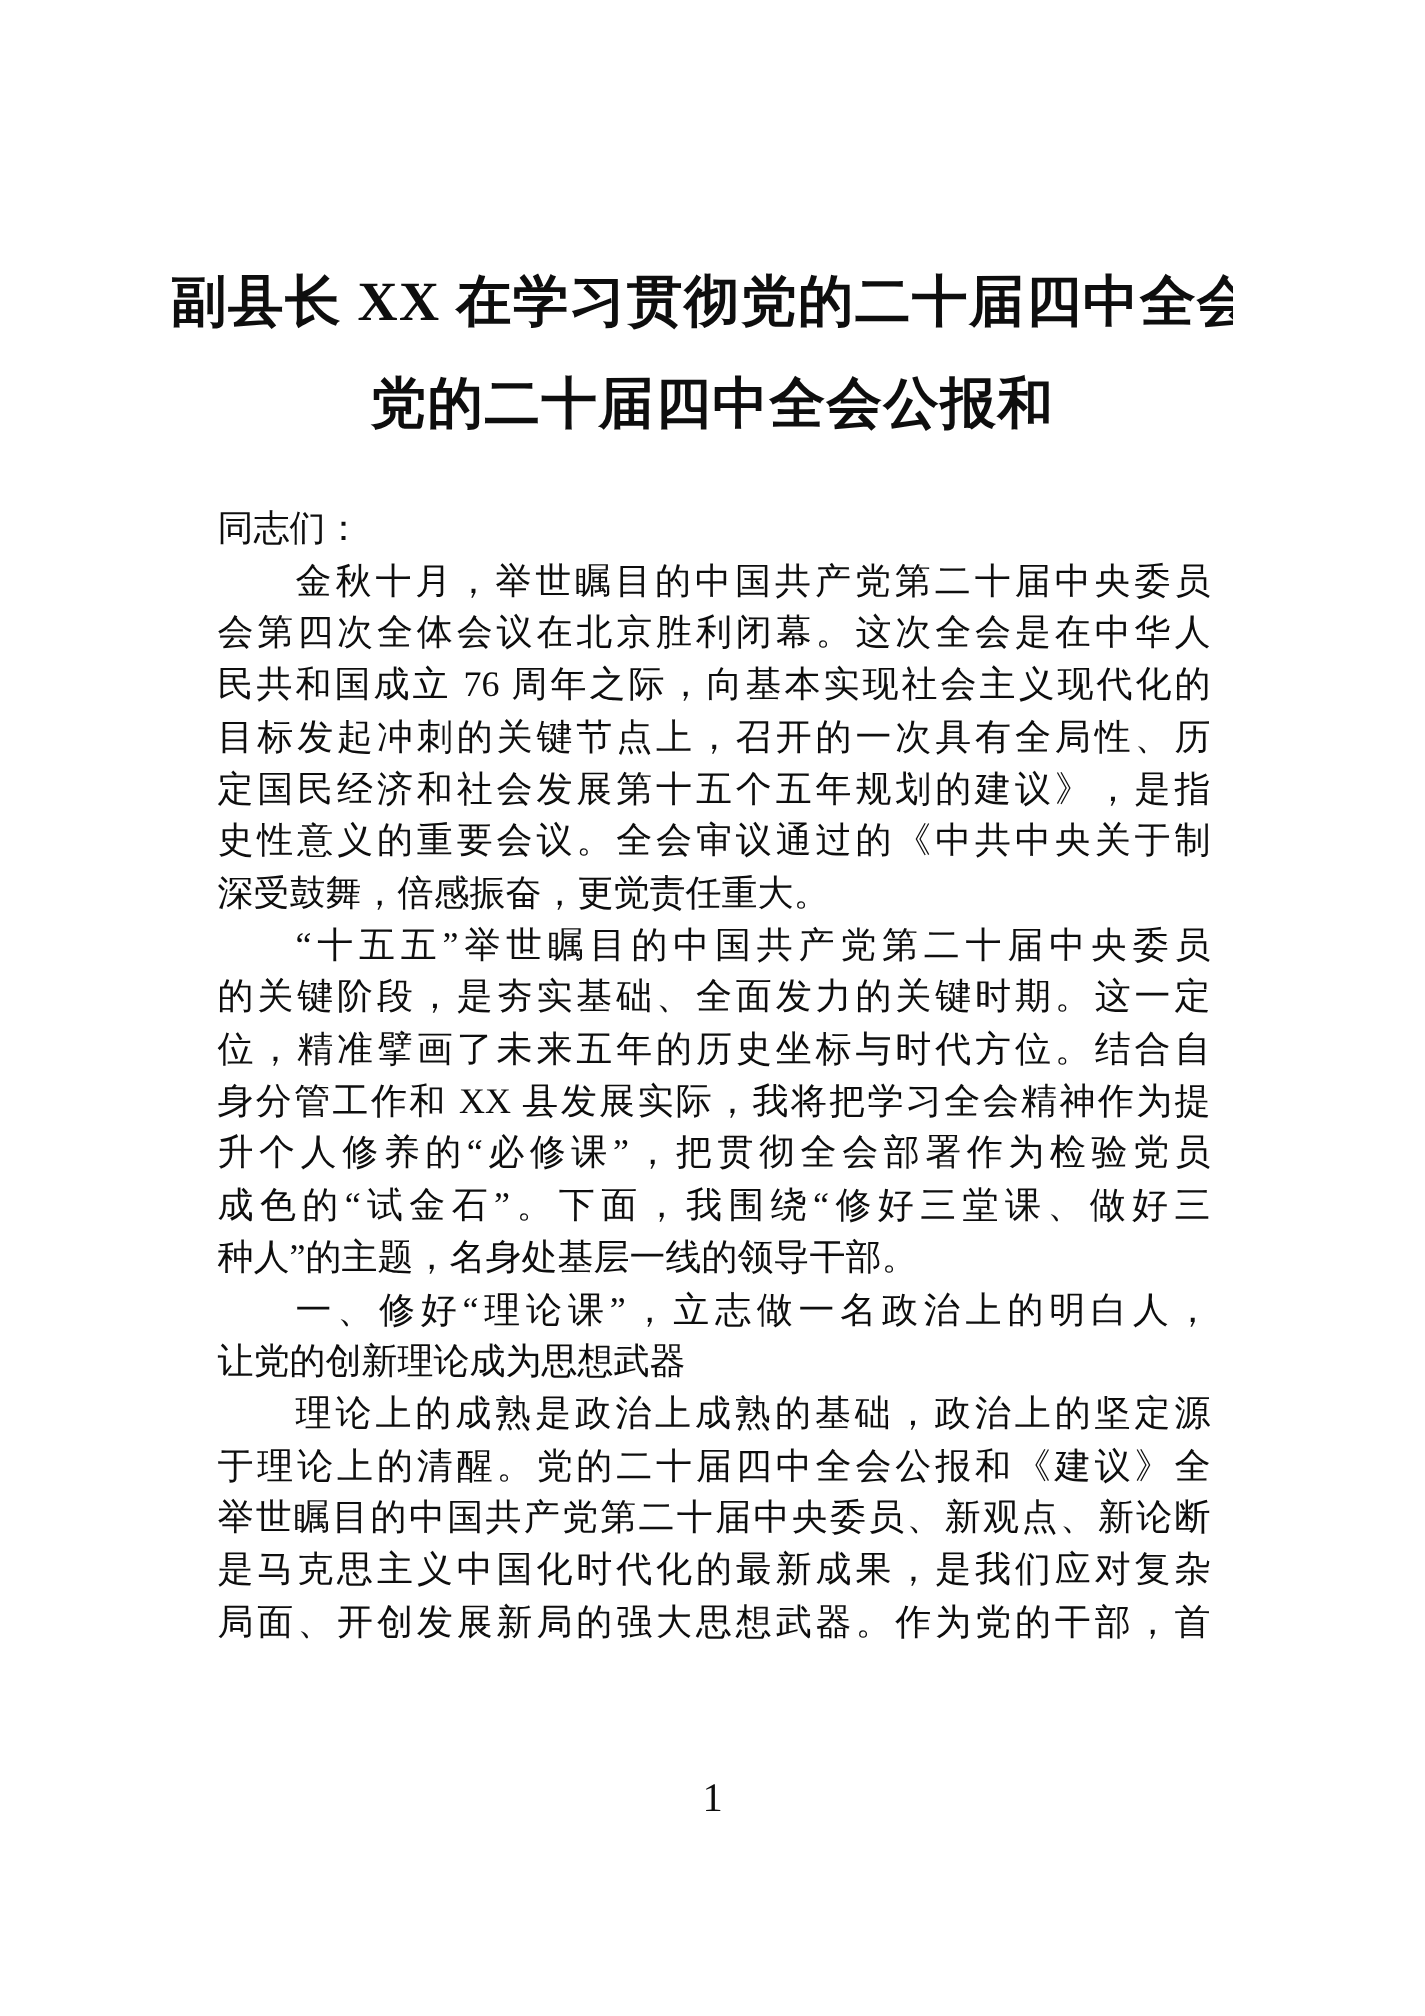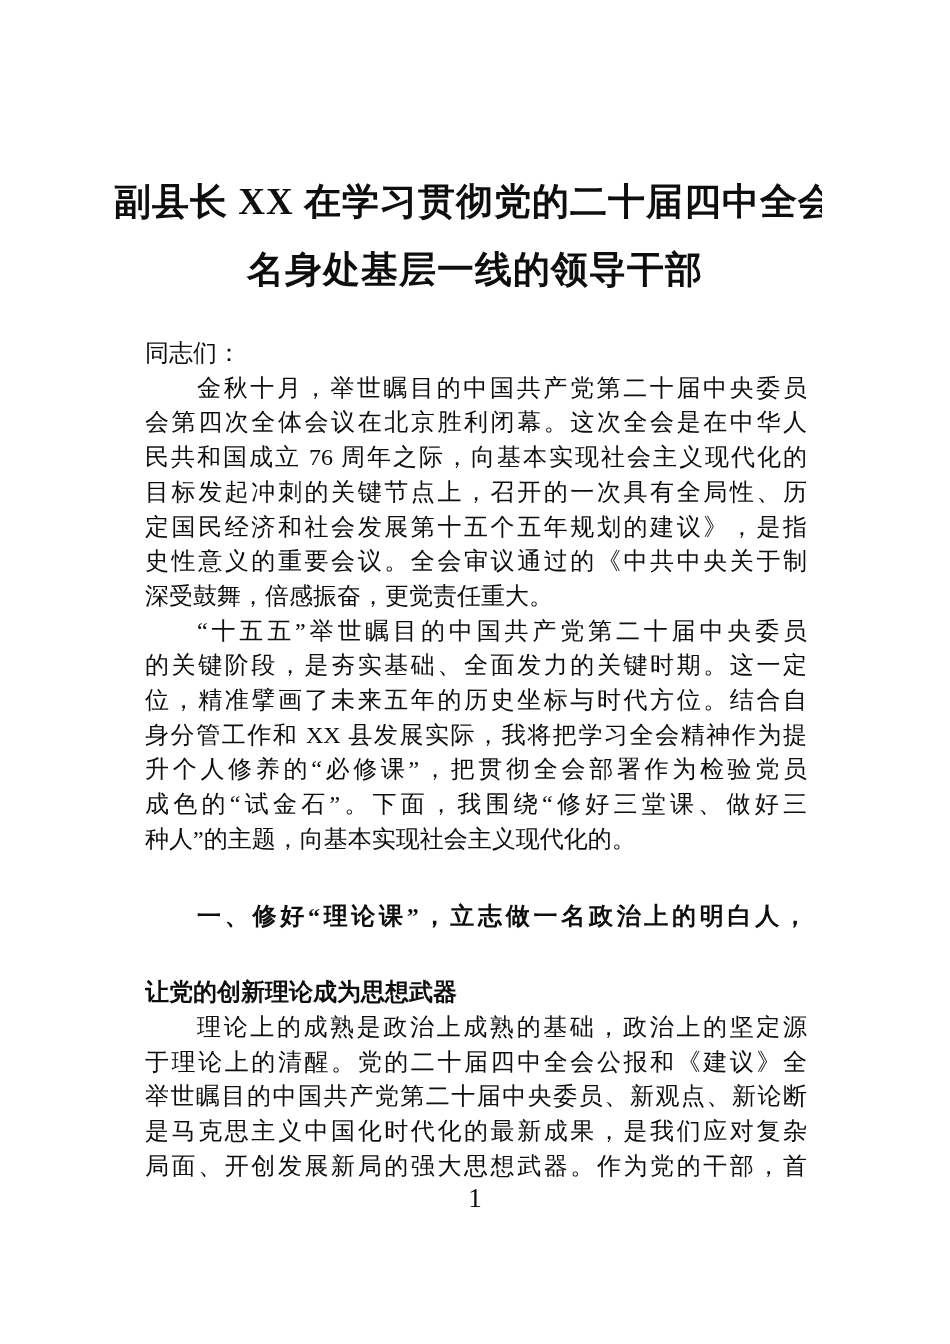--- a/index.html
+++ b/index.html
@@ -38,56 +38,56 @@
     text-align-last: justify;
     text-justify: inter-character;
     overflow: hidden;
     white-space: nowrap;
   }
   .bline.short {
     text-align: left;
     text-align-last: left;
   }
   .bline.indent { text-indent: 52px; }
-  .bline.bold { font-weight: bold; margin-top: 42px; }
+  .bline.bold { font-weight: normal; }
   .page-number {
     position: absolute;
     top: 1183px;
     left: 0;
     width: 950px;
     text-align: center;
     font-size: 27px;
   }
 </style>
 </head>
 <body>
 
 <div class="page">
 
   <div class="title-block">
     <div class="title-line">副县长 XX 在学习贯彻党的二十届四中全会</div>
-    <div class="title-line">名身处基层一线的领导干部</div>
+    <div class="title-line">党的二十届四中全会公报和</div>
   </div>
 
   <div class="body-block">
     <div class="bline short">同志们：</div>
     <div class="bline indent">金秋十月，举世瞩目的中国共产党第二十届中央委员</div>
     <div class="bline">会第四次全体会议在北京胜利闭幕。这次全会是在中华人</div>
     <div class="bline">民共和国成立 76 周年之际，向基本实现社会主义现代化的</div>
     <div class="bline">目标发起冲刺的关键节点上，召开的一次具有全局性、历</div>
     <div class="bline">定国民经济和社会发展第十五个五年规划的建议》，是指</div>
     <div class="bline">史性意义的重要会议。全会审议通过的《中共中央关于制</div>
     <div class="bline short">深受鼓舞，倍感振奋，更觉责任重大。</div>
     <div class="bline indent">“十五五”举世瞩目的中国共产党第二十届中央委员</div>
     <div class="bline">的关键阶段，是夯实基础、全面发力的关键时期。这一定</div>
     <div class="bline">位，精准擘画了未来五年的历史坐标与时代方位。结合自</div>
     <div class="bline">身分管工作和 XX 县发展实际，我将把学习全会精神作为提</div>
     <div class="bline">升个人修养的“必修课”，把贯彻全会部署作为检验党员</div>
     <div class="bline">成色的“试金石”。下面，我围绕“修好三堂课、做好三</div>
-    <div class="bline short">种人”的主题，向基本实现社会主义现代化的。</div>
+    <div class="bline short">种人”的主题，名身处基层一线的领导干部。</div>
     <div class="bline indent bold">一、修好“理论课”，立志做一名政治上的明白人，</div>
     <div class="bline short bold">让党的创新理论成为思想武器</div>
     <div class="bline indent">理论上的成熟是政治上成熟的基础，政治上的坚定源</div>
     <div class="bline">于理论上的清醒。党的二十届四中全会公报和《建议》全</div>
     <div class="bline">举世瞩目的中国共产党第二十届中央委员、新观点、新论断</div>
     <div class="bline">是马克思主义中国化时代化的最新成果，是我们应对复杂</div>
     <div class="bline">局面、开创发展新局的强大思想武器。作为党的干部，首</div>
   </div>
 
   <div class="page-number">1</div>

